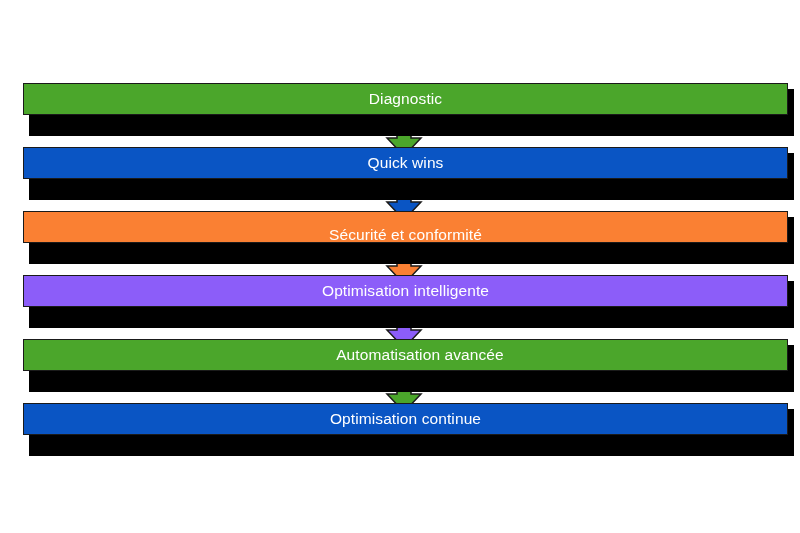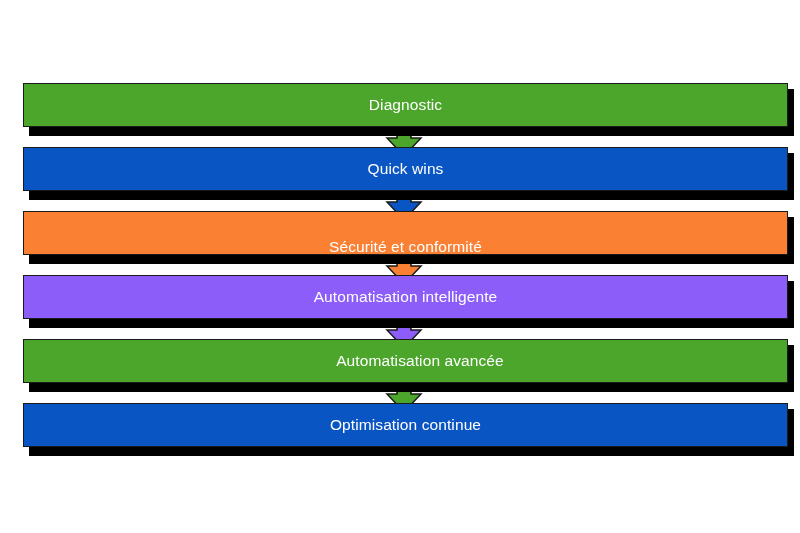--- a/index.html
+++ b/index.html
@@ -36,21 +36,21 @@
     height: 47px;
     background: #000000;
     z-index: 1;
   }
 
   .step-box {
     position: absolute;
     left: 0;
     top: 0;
     width: 765px;
-    height: 44px;
+    height: 32px;
     box-sizing: border-box;
     border: 1.5px solid #1a1a1a;
     display: flex;
     align-items: center;
     justify-content: center;
     z-index: 2;
   }
 
   .step-label {
     color: #ffffff;
@@ -129,21 +129,21 @@
   <div class="step-wrap" id="step-wrap-2" style="top:211px;">
     <div class="step-shadow" style="background: rgb(0, 0, 0);"></div>
     <div class="step-box" id="step-box-2" style="background: rgb(250, 128, 51); border-color: rgb(26, 26, 26); align-items: flex-end;">
       <span class="step-label" style="color: rgb(255, 255, 255);">Sécurité et conformité</span>
     </div>
   </div>
 
   <div class="step-wrap" id="step-wrap-3" style="top:275px;">
     <div class="step-shadow" style="background: rgb(0, 0, 0);"></div>
     <div class="step-box" id="step-box-3" style="background: rgb(140, 93, 249); border-color: rgb(26, 26, 26);">
-      <span class="step-label" style="color: rgb(255, 255, 255);">Automatisation intelligente</span>
+      <span class="step-label" style="color: rgb(255, 255, 255);">Optimisation intelligente</span>
     </div>
   </div>
 
   <div class="step-wrap" id="step-wrap-4" style="top:339px;">
     <div class="step-shadow" style="background: rgb(0, 0, 0);"></div>
     <div class="step-box" id="step-box-4" style="background: rgb(75, 166, 43); border-color: rgb(26, 26, 26); padding-left: 29px;">
       <span class="step-label" style="color: rgb(255, 255, 255);">Automatisation avancée</span>
     </div>
   </div>
 

